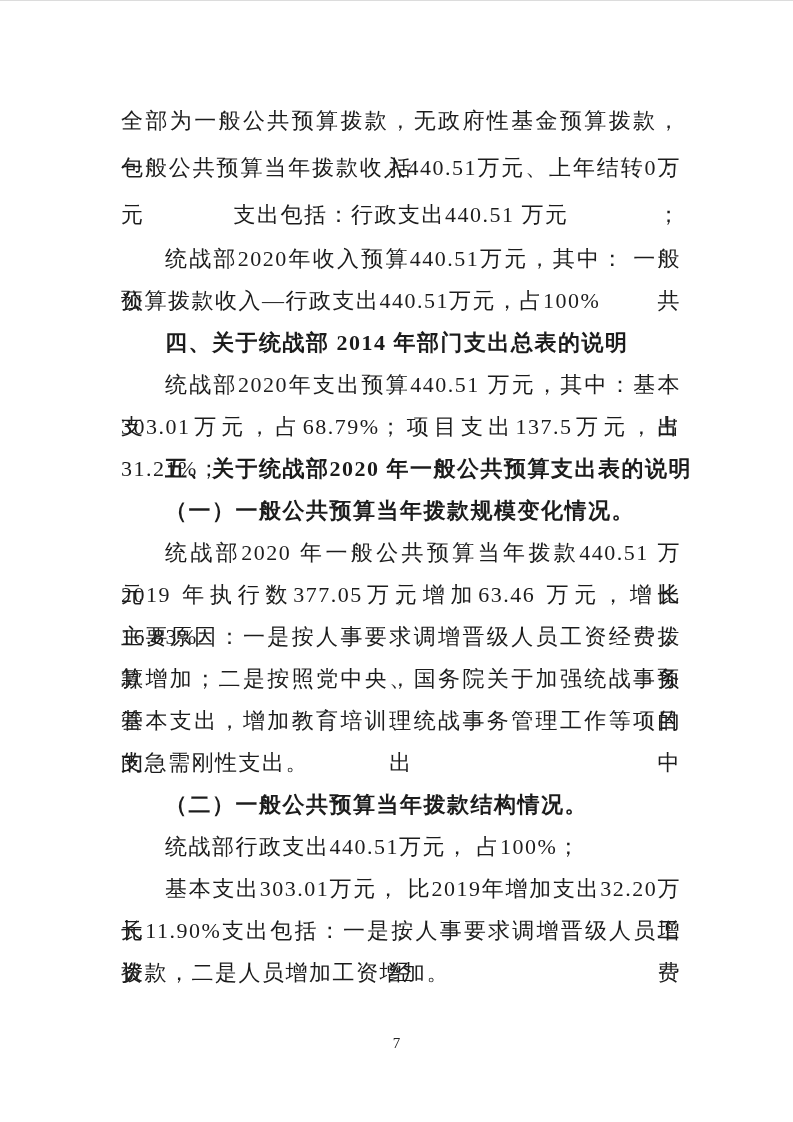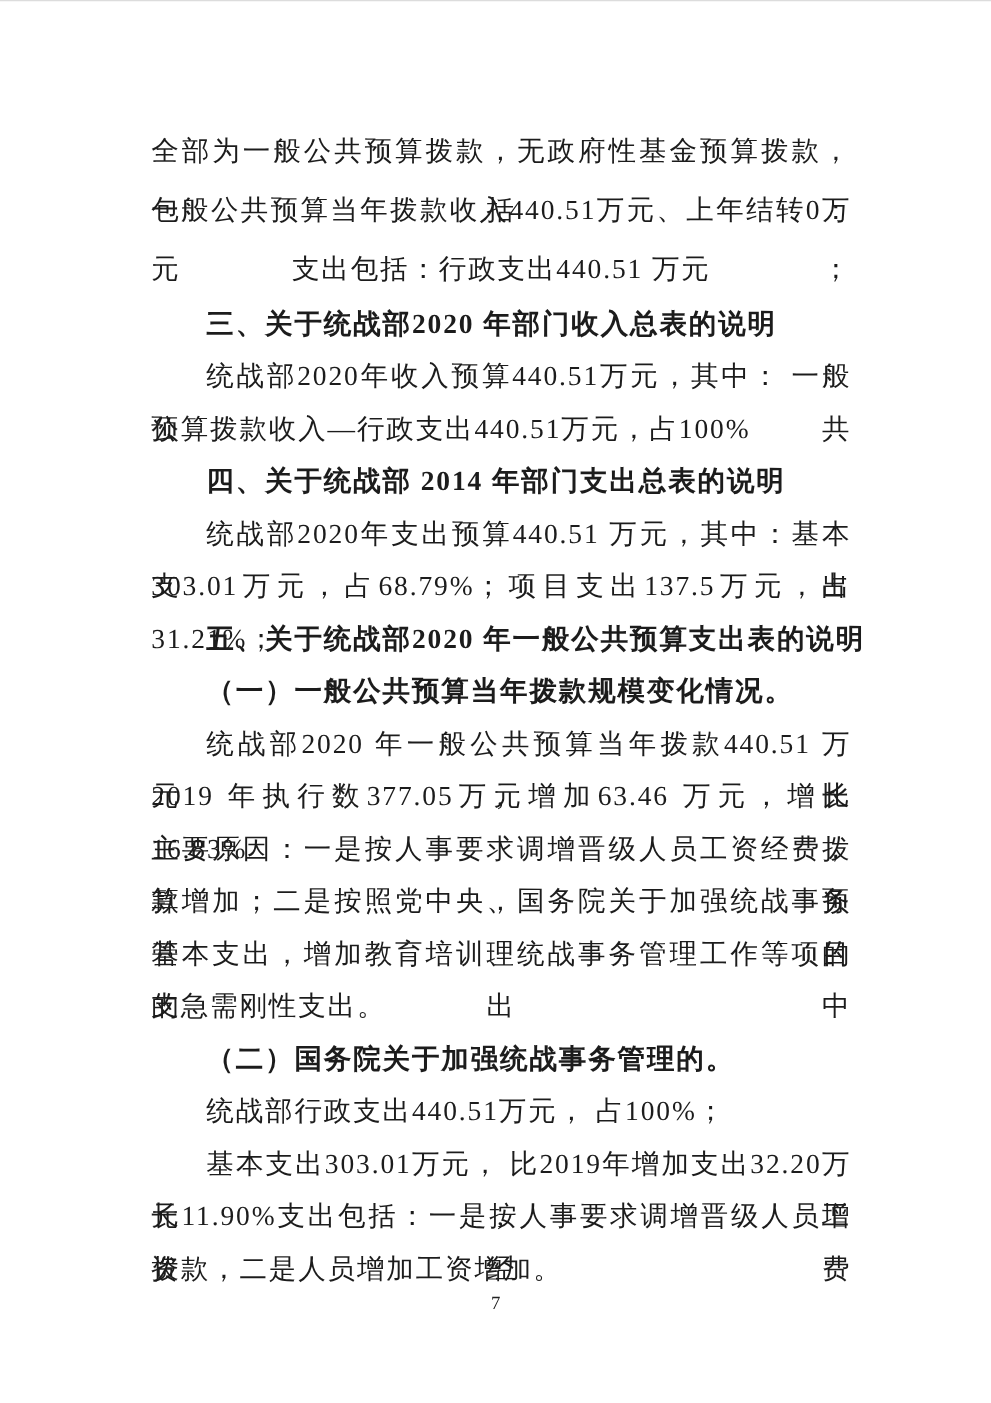--- a/index.html
+++ b/index.html
@@ -44,35 +44,34 @@
   }
 </style>
 </head>
 <body>
 
 <div class="page">
   <div class="content">
     <div class="ln tall jf">全部为一般公共预算拨款，无政府性基金预算拨款，包括：</div>
     <div class="ln tall jf">一般公共预算当年拨款收入440.51万元、上年结转0万元；</div>
     <div class="ln tall">支出包括：行政支出440.51 万元</div>
-    <div class="ln b ind">三、关于统战部2020 年部门收入总表的说明</div>
     <div class="ln ind jf">统战部2020年收入预算440.51万元，其中： 一般公共</div>
     <div class="ln">预算拨款收入—行政支出440.51万元，占100%</div>
     <div class="ln b ind">四、关于统战部 2014 年部门支出总表的说明</div>
     <div class="ln ind jf">统战部2020年支出预算440.51 万元，其中：基本支出</div>
     <div class="ln jf">303.01万元，占68.79%；项目支出137.5万元，占31.21%；</div>
     <div class="ln b ind">五、关于统战部2020 年一般公共预算支出表的说明</div>
     <div class="ln b ind">（一）一般公共预算当年拨款规模变化情况。</div>
     <div class="ln ind jf">统战部2020 年一般公共预算当年拨款440.51 万元,比</div>
     <div class="ln jf">2019 年执行数377.05万元增加63.46 万元，增长16.83%，</div>
     <div class="ln jf">主要原因：一是按人事要求调增晋级人员工资经费拨款，预</div>
     <div class="ln jf">算增加；二是按照党中央、国务院关于加强统战事务管理的</div>
     <div class="ln jf">基本支出，增加教育培训、统战事务管理工作等项目支出中</div>
     <div class="ln">的急需刚性支出。</div>
-    <div class="ln b ind">（二）国务院关于加强统战事务管理的。</div>
+    <div class="ln b ind">（二）一般公共预算当年拨款结构情况。</div>
     <div class="ln ind">统战部行政支出440.51万元， 占100%；</div>
     <div class="ln ind jf">基本支出303.01万元， 比2019年增加支出32.20万元,增</div>
     <div class="ln jf">长11.90%支出包括：一是按人事要求调增晋级人员工资经费</div>
     <div class="ln">拨款，二是人员增加工资增加。</div>
   </div>
 
   <div class="pagenum">7</div>
 </div>
 
 </body></html>

